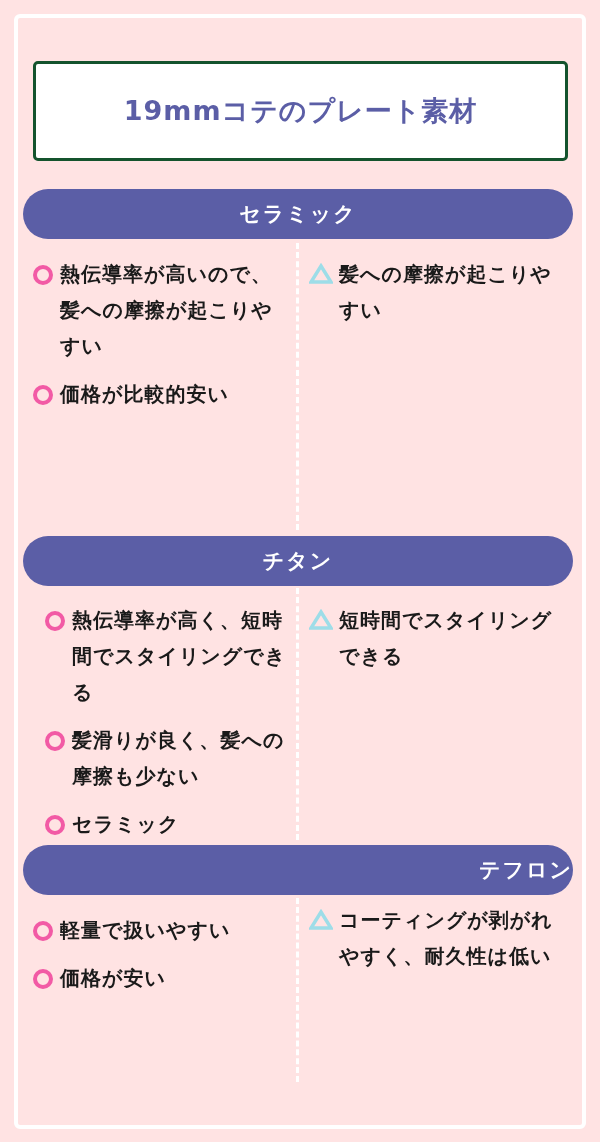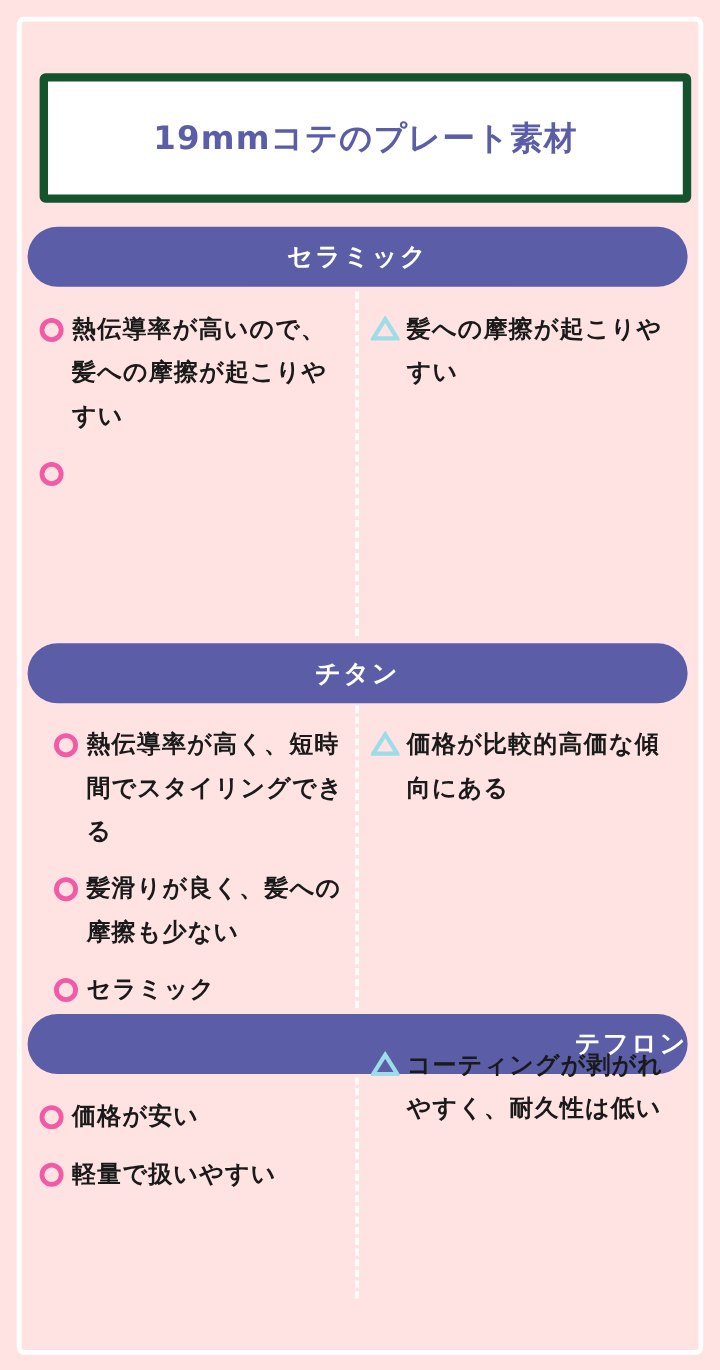--- a/index.html
+++ b/index.html
@@ -24,21 +24,21 @@
       border-radius: 6px;
       box-sizing: content-box;
     }
     .title-box {
       position: absolute;
       left: 33px;
       top: 61px;
       width: 529px;
       height: 94px;
       background: #ffffff;
-      border: 7px solid #14532d;
+      border: 3px solid #14532d;
       border-radius: 5px;
       display: flex;
       align-items: center;
       justify-content: center;
     }
     .title-text {
       color: #5b5ea6;
       font-weight: bold;
       font-size: 27px;
       letter-spacing: 1px;
@@ -113,20 +113,21 @@
   <span>セラミック</span>
 </div>
 <div class="divider" style="top:243px; height:287px;"></div>
 <div class="col" style="left:33px; top:256px;">
   <div class="item">
     <span class="mark-circle"></span>
     <span class="item-text">熱伝導率が高いので、髪への摩擦が起こりやすい</span>
   </div>
   <div class="item">
     <span class="mark-circle"></span>
+    <span class="item-text">価格が比較的安い</span>
   </div>
 </div>
 <div class="col" style="left:309px; top:256px; width:250px;">
   <div class="item">
     <svg class="mark-triangle" viewBox="0 0 24 22">
       <polygon points="12,3 22,19 2,19" fill="none" stroke="#9ddde8" stroke-width="3.5" stroke-linejoin="miter"></polygon>
     </svg>
     <span class="item-text">髪への摩擦が起こりやすい</span>
   </div>
 </div>
@@ -147,38 +148,38 @@
   <div class="item">
     <span class="mark-circle"></span>
     <span class="item-text">セラミック</span>
   </div>
 </div>
 <div class="col" style="left:309px; top:602px; width:250px;">
   <div class="item">
     <svg class="mark-triangle" viewBox="0 0 24 22">
       <polygon points="12,3 22,19 2,19" fill="none" stroke="#9ddde8" stroke-width="3.5" stroke-linejoin="miter"></polygon>
     </svg>
-    <span class="item-text">価格が比較的高価な傾向にある</span>
+    <span class="item-text">短時間でスタイリングできる</span>
   </div>
 </div>
 
 <div class="section-header" style="top:845px;justify-content:flex-end;">
   <span>テフロン</span>
 </div>
 <div class="divider" style="top:898px; height:184px;"></div>
 <div class="col" style="left:33px; top:912px;">
   <div class="item">
     <span class="mark-circle"></span>
-    <span class="item-text">価格が安い</span>
+    <span class="item-text">軽量で扱いやすい</span>
   </div>
   <div class="item">
     <span class="mark-circle"></span>
-    <span class="item-text">軽量で扱いやすい</span>
+    <span class="item-text">価格が安い</span>
   </div>
 </div>
-<div class="col" style="left:309px; top:869px; width:250px;">
+<div class="col" style="left:309px; top:902px; width:250px;">
   <div class="item">
     <svg class="mark-triangle" viewBox="0 0 24 22">
       <polygon points="12,3 22,19 2,19" fill="none" stroke="#9ddde8" stroke-width="3.5" stroke-linejoin="miter"></polygon>
     </svg>
     <span class="item-text">コーティングが剥がれやすく、耐久性は低い</span>
   </div>
 </div>
 
 </body></html>

